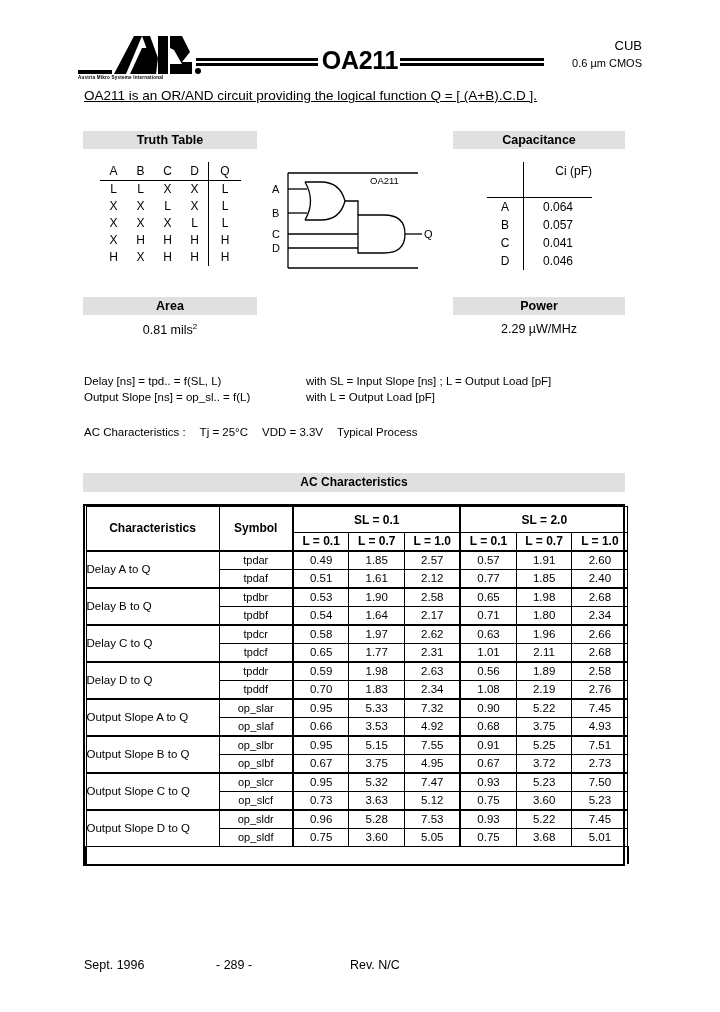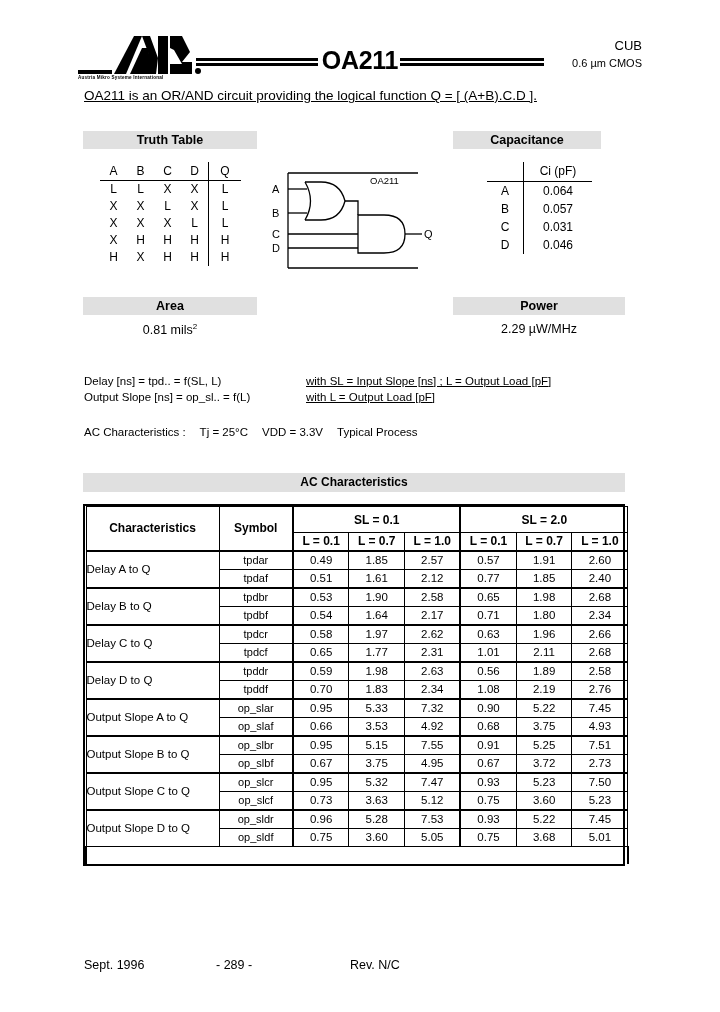--- a/index.html
+++ b/index.html
@@ -97,21 +97,21 @@
   .bar {
     position: absolute;
     background: #e0e0e0;
     height: 18px;
     line-height: 18px;
     text-align: center;
     font-size: 12.5px;
     font-weight: bold;
   }
   #bar-truth    { left: 83px;  top: 131px; width: 174px; }
-  #bar-cap      { left: 453px; top: 131px; width: 148px; }
+  #bar-cap      { left: 453px; top: 131px; width: 172px; }
   #bar-area     { left: 83px;  top: 297px; width: 174px; }
   #bar-power    { left: 453px; top: 297px; width: 172px; }
   #bar-ac       { left: 83px;  top: 473px; width: 542px; height: 19px; line-height: 19px; font-size: 12px;}
 
   
   .truth {
     position: absolute;
     left: 100px; top: 162px;
     font-size: 12px;
   }
@@ -134,21 +134,21 @@
     font-size: 12px;
   }
   .cap table { border-collapse: collapse; }
   .cap td {
     text-align: center;
     padding: 2px 0;
     font-size: 12px;
   }
   .cap td.lbl { width: 36px; }
   .cap td.val { width: 68px; border-left: 1px solid #000; }
-  .cap thead td { border-bottom: 1px solid #000; padding-bottom: 3px; }
+  .cap thead td { border-bottom: 1px solid #000; padding-bottom: 19px; text-align: right; }
 
   
   .circuit {
     position: absolute;
     left: 272px; top: 168px;
     width: 160px; height: 106px;
   }
 
   
   .areaval {
@@ -169,21 +169,21 @@
 
   
   .notes {
     position: absolute;
     left: 84px; top: 373px;
     font-size: 11.5px;
     line-height: 16px;
   }
   .notes .row { position: relative; height: 16px; white-space: nowrap; }
   .notes .c1 { position: absolute; left: 0; }
-  .notes .c2 { position: absolute; left: 222px; text-decoration: underline; }
+  .notes .c2 { position: absolute; left: 222px; }
   .acnote {
     position: absolute;
     left: 84px; top: 426px;
     font-size: 11.5px;
     white-space: nowrap;
   }
   .acnote span.sp { display: inline-block; width: 14px; }
 
   
   .actable {
@@ -343,21 +343,21 @@
         <tr>
           <td class="lbl">A</td>
           <td class="val">0.064</td>
         </tr>
         <tr>
           <td class="lbl">B</td>
           <td class="val">0.057</td>
         </tr>
         <tr>
           <td class="lbl">C</td>
-          <td class="val">0.031</td>
+          <td class="val">0.041</td>
         </tr>
         <tr>
           <td class="lbl">D</td>
           <td class="val">0.046</td>
         </tr>
       </tbody>
     </table>
   </div>
 
   <div class="circuit">

